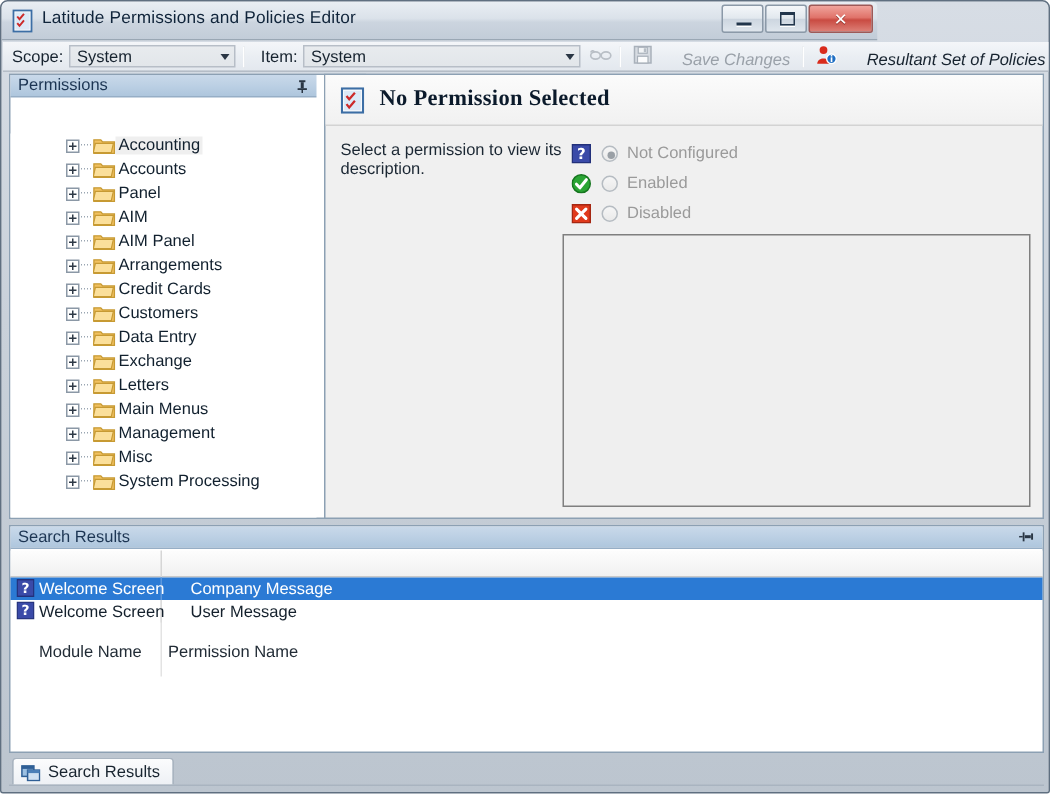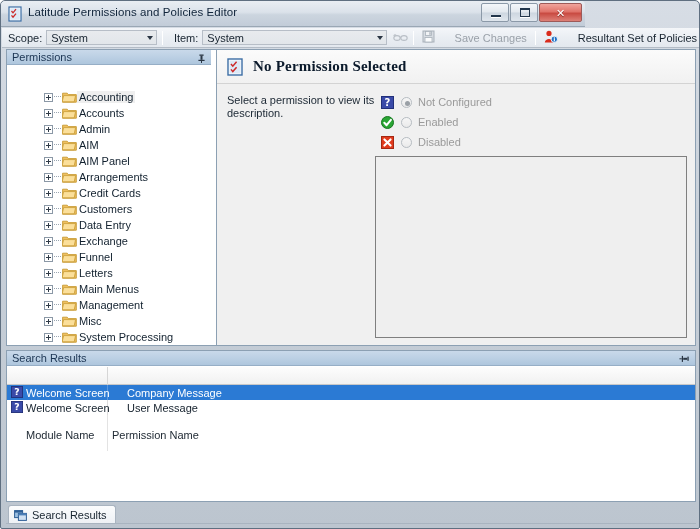--- a/index.html
+++ b/index.html
@@ -96,21 +96,21 @@
     border-left: 3.5px solid transparent;
     border-right: 3.5px solid transparent;
     border-top: 4px solid #2a3644;
   }
   .combo-scope { width: 120px; }
   .combo-item { width: 200px; }
   .tb-sep {
     width: 1px; height: 14px; background: #c0c7d0;
     border-right: 1px solid #ffffff; margin: 0 5px;
   }
-  .tb-btn { display: flex; align-items: center; gap: 20px; padding: 1px 3px; white-space: nowrap; }
+  .tb-btn { display: flex; align-items: flex-end; gap: 20px; padding: 1px 3px; white-space: nowrap; font-style: italic; }
   .tb-btn .lbl { font-size: 11px; }
   .tb-btn.disabled .lbl { color: #9aa1a9; }
   .tb-btn.enabled .lbl { color: #17232f; }
 
   
   .perm-pane {
     position: absolute; left: 5px; top: 48px;
     width: 238px; height: 297px;
     background: #ffffff;
     border: 1px solid #8ca0b3;
@@ -416,21 +416,21 @@
             </svg></span>
           <span class="tlabel">Accounts</span>
         </div>
         <div class="tnode">
           <span class="expander"></span>
           <span class="dots"></span>
           <span class="folder"><svg width="15" height="12" viewBox="0 0 15 12">
               <path d="M0.6 2.2 h4.6 l1.2 1.4 h7.9 v7.6 h-13.7 z" fill="#f0c060" stroke="#c79a33" stroke-width=".9"></path>
               <path d="M1.6 4.6 h12 l-1.4 6.2 h-12 z" fill="#fbdf9a" stroke="#c79a33" stroke-width=".8"></path>
             </svg></span>
-          <span class="tlabel">Admin</span>
+          <span class="tlabel">Panel</span>
         </div>
         <div class="tnode">
           <span class="expander"></span>
           <span class="dots"></span>
           <span class="folder"><svg width="15" height="12" viewBox="0 0 15 12">
               <path d="M0.6 2.2 h4.6 l1.2 1.4 h7.9 v7.6 h-13.7 z" fill="#f0c060" stroke="#c79a33" stroke-width=".9"></path>
               <path d="M1.6 4.6 h12 l-1.4 6.2 h-12 z" fill="#fbdf9a" stroke="#c79a33" stroke-width=".8"></path>
             </svg></span>
           <span class="tlabel">AIM</span>
         </div>
@@ -480,29 +480,20 @@
           <span class="tlabel">Data Entry</span>
         </div>
         <div class="tnode">
           <span class="expander"></span>
           <span class="dots"></span>
           <span class="folder"><svg width="15" height="12" viewBox="0 0 15 12">
               <path d="M0.6 2.2 h4.6 l1.2 1.4 h7.9 v7.6 h-13.7 z" fill="#f0c060" stroke="#c79a33" stroke-width=".9"></path>
               <path d="M1.6 4.6 h12 l-1.4 6.2 h-12 z" fill="#fbdf9a" stroke="#c79a33" stroke-width=".8"></path>
             </svg></span>
           <span class="tlabel">Exchange</span>
-        </div>
-        <div class="tnode">
-          <span class="expander"></span>
-          <span class="dots"></span>
-          <span class="folder"><svg width="15" height="12" viewBox="0 0 15 12">
-              <path d="M0.6 2.2 h4.6 l1.2 1.4 h7.9 v7.6 h-13.7 z" fill="#f0c060" stroke="#c79a33" stroke-width=".9"></path>
-              <path d="M1.6 4.6 h12 l-1.4 6.2 h-12 z" fill="#fbdf9a" stroke="#c79a33" stroke-width=".8"></path>
-            </svg></span>
-          <span class="tlabel">Funnel</span>
         </div>
         <div class="tnode">
           <span class="expander"></span>
           <span class="dots"></span>
           <span class="folder"><svg width="15" height="12" viewBox="0 0 15 12">
               <path d="M0.6 2.2 h4.6 l1.2 1.4 h7.9 v7.6 h-13.7 z" fill="#f0c060" stroke="#c79a33" stroke-width=".9"></path>
               <path d="M1.6 4.6 h12 l-1.4 6.2 h-12 z" fill="#fbdf9a" stroke="#c79a33" stroke-width=".8"></path>
             </svg></span>
           <span class="tlabel">Letters</span>
         </div>

